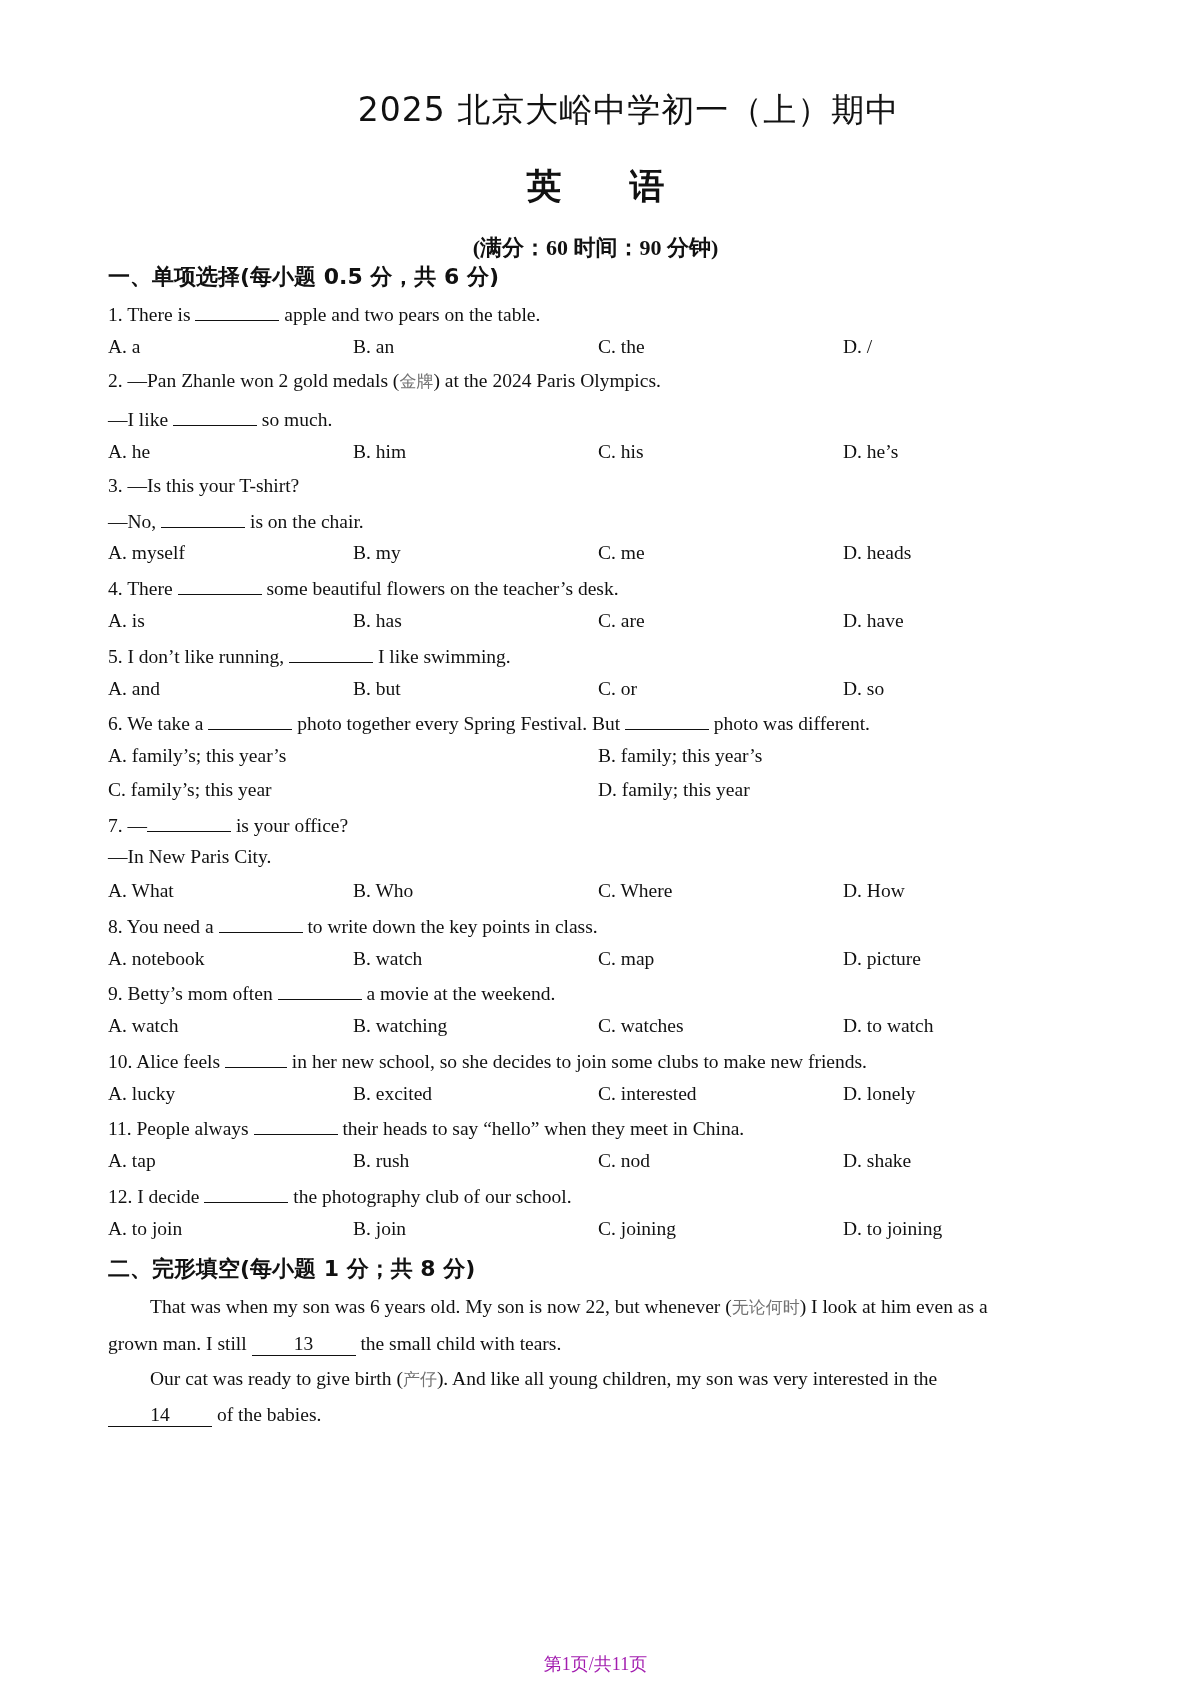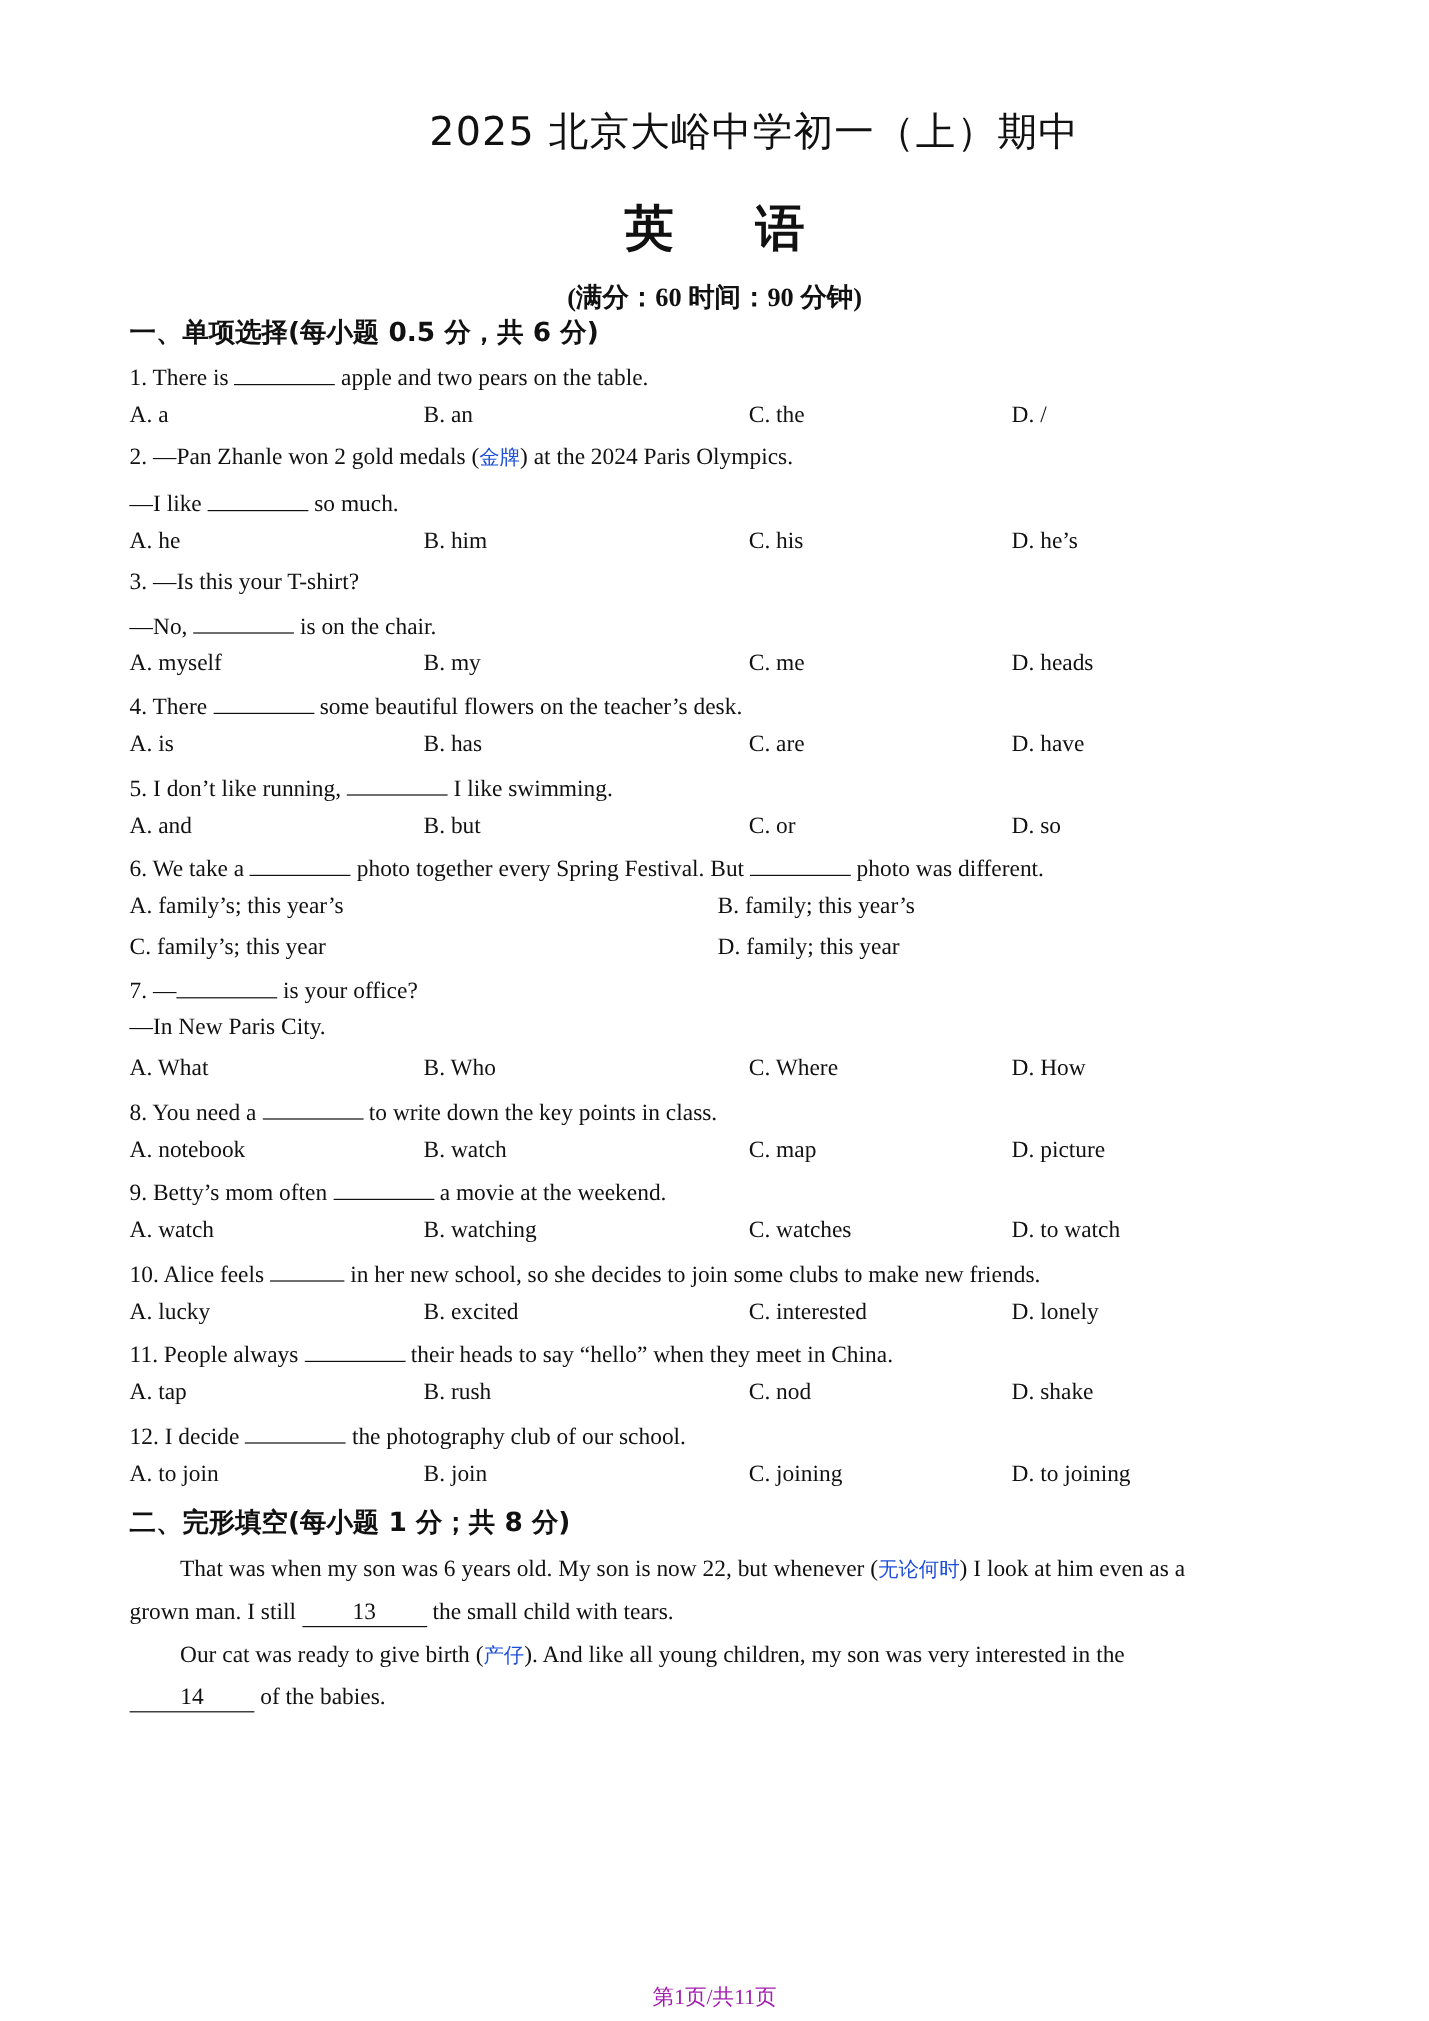--- a/index.html
+++ b/index.html
@@ -1,33 +1,33 @@
 <!DOCTYPE html>
 <html><head>
   <meta charset="utf-8">
   <style>
     html, body { margin: 0; padding: 0; background: #ffffff; }
     body { width: 1191px; height: 1684px; position: relative; overflow: hidden; color: #111; font-family: "Liberation Serif", "DejaVu Serif", serif; }
     .title { position: absolute; top: 88px; left: 0; width: 1191px; text-align: center; font-family: "DejaVu Sans", "Liberation Sans", sans-serif; font-size: 33px; letter-spacing: 1px; padding-left: 33px; }
-    .subject { position: absolute; top: 163px; left: 0; width: 1191px; text-align: center; font-family: "DejaVu Sans", sans-serif; font-size: 41px; font-weight: bold; }
+    .subject { position: absolute; top: 163px; left: 0; width: 1191px; text-align: center; font-family: "DejaVu Sans", sans-serif; font-size: 35px; font-weight: bold; }
     .subject span { display: inline-block; margin: 0 34px; }
     .meta { position: absolute; top: 233px; left: 0; width: 1191px; text-align: center; font-size: 22px; font-weight: bold; }
     .sec-head { position: absolute; left: 108px; font-size: 22px; font-weight: bold; font-family: "DejaVu Sans", "Liberation Serif", serif; }
     .line { position: absolute; left: 108px; font-size: 19.5px; white-space: nowrap; }
     .blank { display: inline-block; border-bottom: 1px solid #111; height: 18px; vertical-align: baseline; }
     .b8 { width: 84px; }
     .b6 { width: 62px; }
     .opts { position: absolute; left: 108px; font-size: 19.5px; width: 900px; height: 26px; }
     .opts span { position: absolute; top: 0; white-space: nowrap; font-family: Liberation Serif, serif; }
-    .o0 { left: 0; } .o1 { left: 245px; } .o2 { left: 516px; } .o3 { left: 735px; }
+    .o0 { left: 0; } .o1 { left: 245px; } .o2 { left: 490px; } .o3 { left: 735px; }
     .opts2 span.o1 { left: 490px; }
     .para { position: absolute; left: 108px; font-size: 19.5px; white-space: nowrap; }
     .indent { padding-left: 42px; }
     .numblank { display: inline-block; border-bottom: 1px solid #111; text-align: center; width: 104px; }
-    .cn { font-family: "DejaVu Serif", serif; color: #1d4ed8; font-size: 17px; }
+    .cn { font-family: "DejaVu Serif", serif; color: #737373; font-size: 17px; }
     .footer { position: absolute; top: 1652px; left: 0; width: 1191px; text-align: center; font-size: 18px; color: #a21caf; }
   </style>
 </head>
 <body>
 
 <div class="title">2025 北京大峪中学初一（上）期中</div>
 <div class="subject">
   <span>英</span><span>语</span>
 </div>
 <div class="meta">(满分：60  时间：90 分钟)</div>

